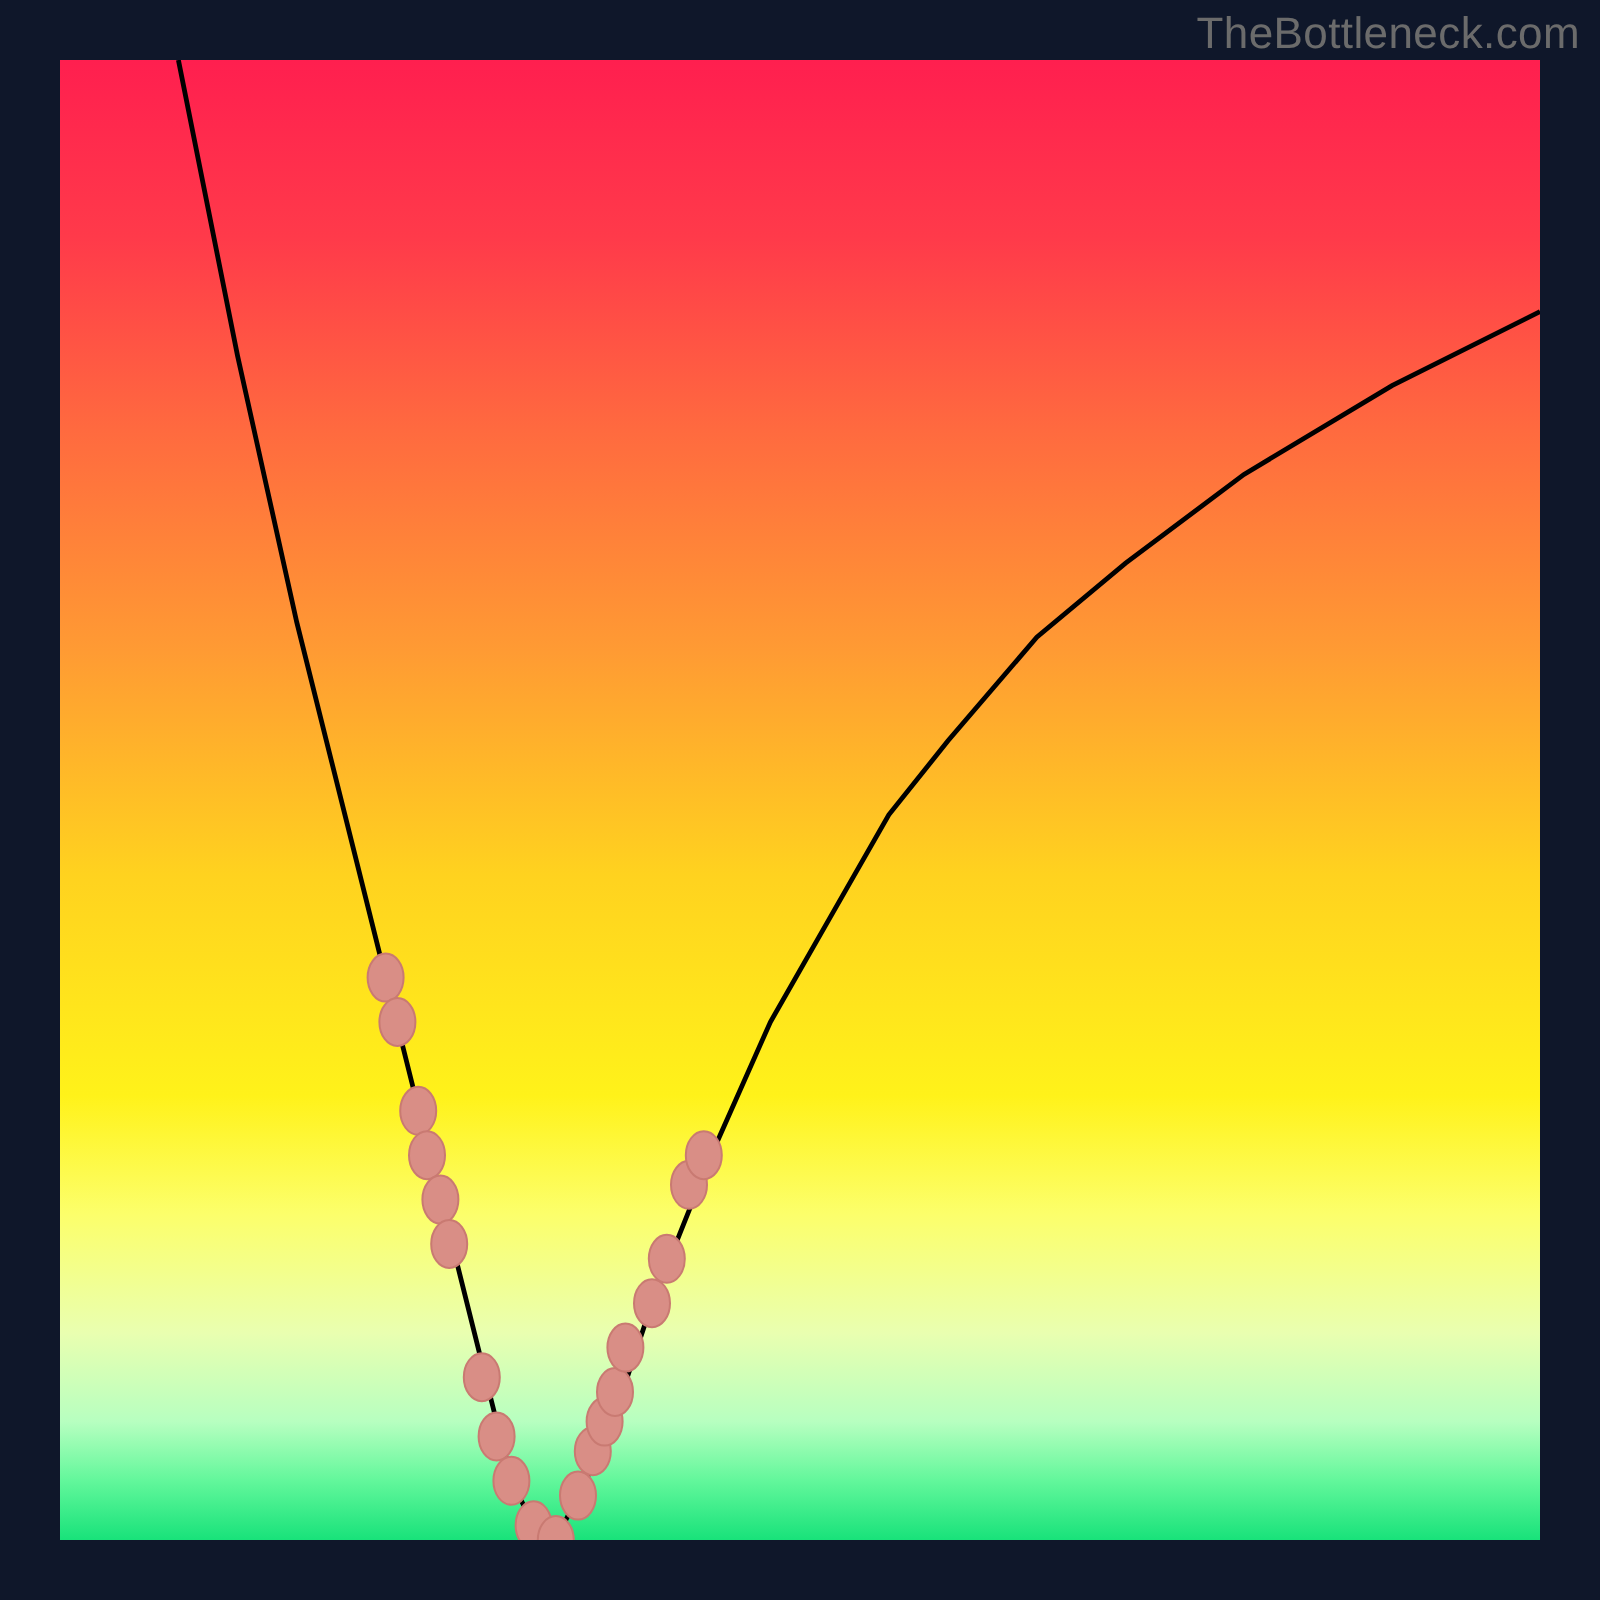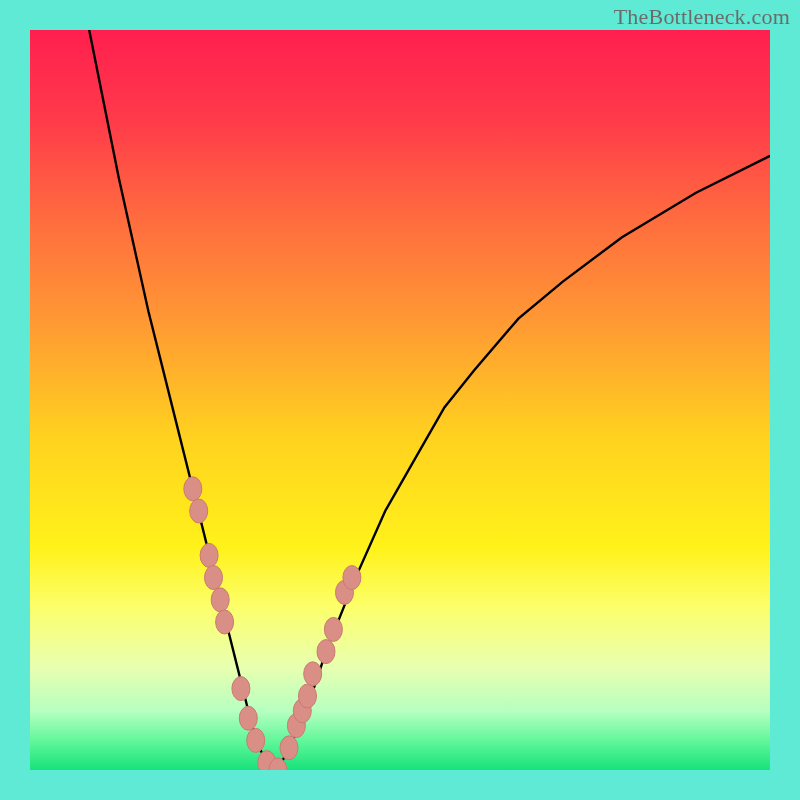--- a/index.html
+++ b/index.html
@@ -7,22 +7,21 @@
     padding: 0;
     width: 800px;
     height: 800px;
     overflow: hidden;
     background: #000;
     font-family: Arial, Helvetica, sans-serif;
   }
   .frame {
     position: absolute;
     inset: 0;
-    background: #5eead4;
-    font-family: Liberation Serif, serif;
+    background: #0f172a;
   }
   .plot {
     position: absolute;
     left: 30px;
     top: 30px;
     width: 740px;
     height: 740px;
   }
   .watermark {
     position: absolute;

